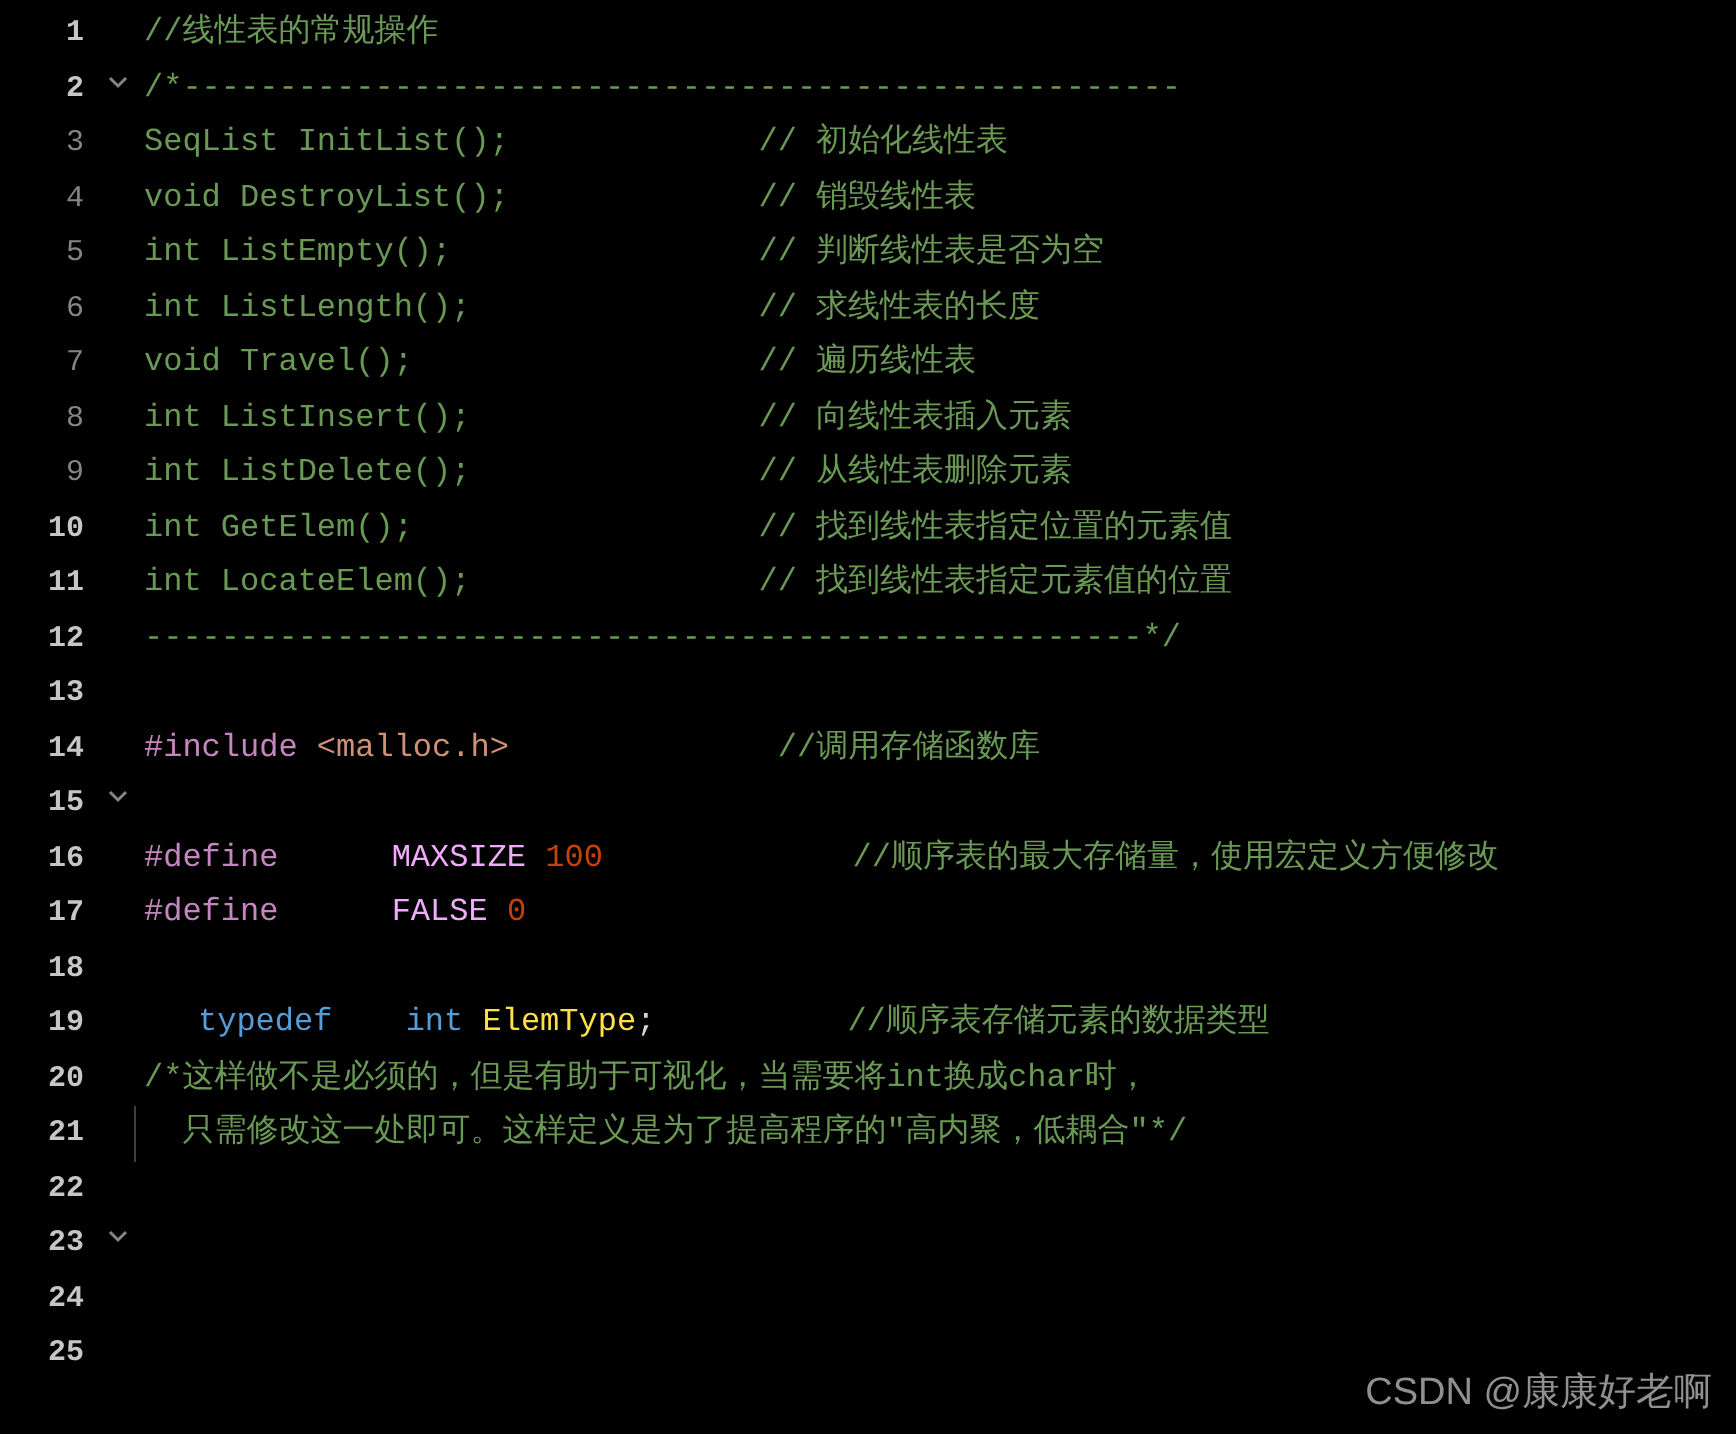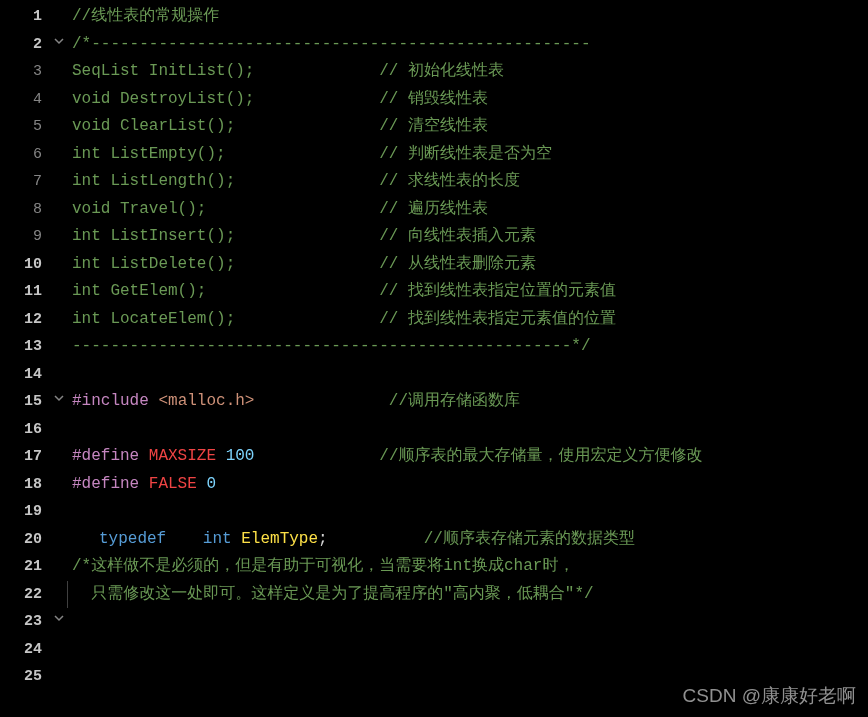--- a/index.html
+++ b/index.html
@@ -64,22 +64,22 @@
     }
     .bordered {
       border-left: 1px solid #404040;
       padding-left: 4px;
       margin-left: -5px;
     }
     .comment { color: #6a9955; }
     .preproc { color: #c586c0; }
     .type { color: #569cd6; margin-left: 27px; }
     .string { color: #ce9178; }
-    .number { color: #7dd3fc; }
-    .macro { color: #ef4444; }
+    .number { color: #c2410c; }
+    .macro { color: #f0abfc; margin-left: 47px; }
     .typename { color: #fde047; }
     .punct { color: #d4d4d4; }
     .white { color: #d4d4d4; }
 
     .watermark {
       position: absolute;
       bottom: 8px;
       right: 12px;
       color: #aaaaaa;
       font-size: 19px;
@@ -149,21 +149,20 @@
           <path d="M2 4 L6 8 L10 4" stroke="#858585" stroke-width="1.5" fill="none"></path>
         </svg></div>
       <div class="fold-icon"></div>
       <div class="fold-icon"></div>
     </div>
   <div class="code-area">
       <div class="code-line"><span class="comment">//线性表的常规操作</span></div>
       <div class="code-line"><span class="comment">/*----------------------------------------------------</span></div>
       <div class="code-line"><span class="comment">SeqList InitList();             // 初始化线性表</span></div>
       <div class="code-line"><span class="comment">void DestroyList();             // 销毁线性表</span></div>
-      <div class="code-line"><span class="comment">void ClearList();               // 清空线性表</span></div>
       <div class="code-line"><span class="comment">int ListEmpty();                // 判断线性表是否为空</span></div>
       <div class="code-line"><span class="comment">int ListLength();               // 求线性表的长度</span></div>
       <div class="code-line"><span class="comment">void Travel();                  // 遍历线性表</span></div>
       <div class="code-line"><span class="comment">int ListInsert();               // 向线性表插入元素</span></div>
       <div class="code-line"><span class="comment">int ListDelete();               // 从线性表删除元素</span></div>
       <div class="code-line"><span class="comment">int GetElem();                  // 找到线性表指定位置的元素值</span></div>
       <div class="code-line"><span class="comment">int LocateElem();               // 找到线性表指定元素值的位置</span></div>
       <div class="code-line"><span class="comment">----------------------------------------------------*/</span></div>
       <div class="code-line"><span class="white"></span></div>
       <div class="code-line"><span class="preproc">#include </span><span class="string">&lt;malloc.h&gt;</span><span class="white">              </span><span class="comment">//调用存储函数库</span></div>

